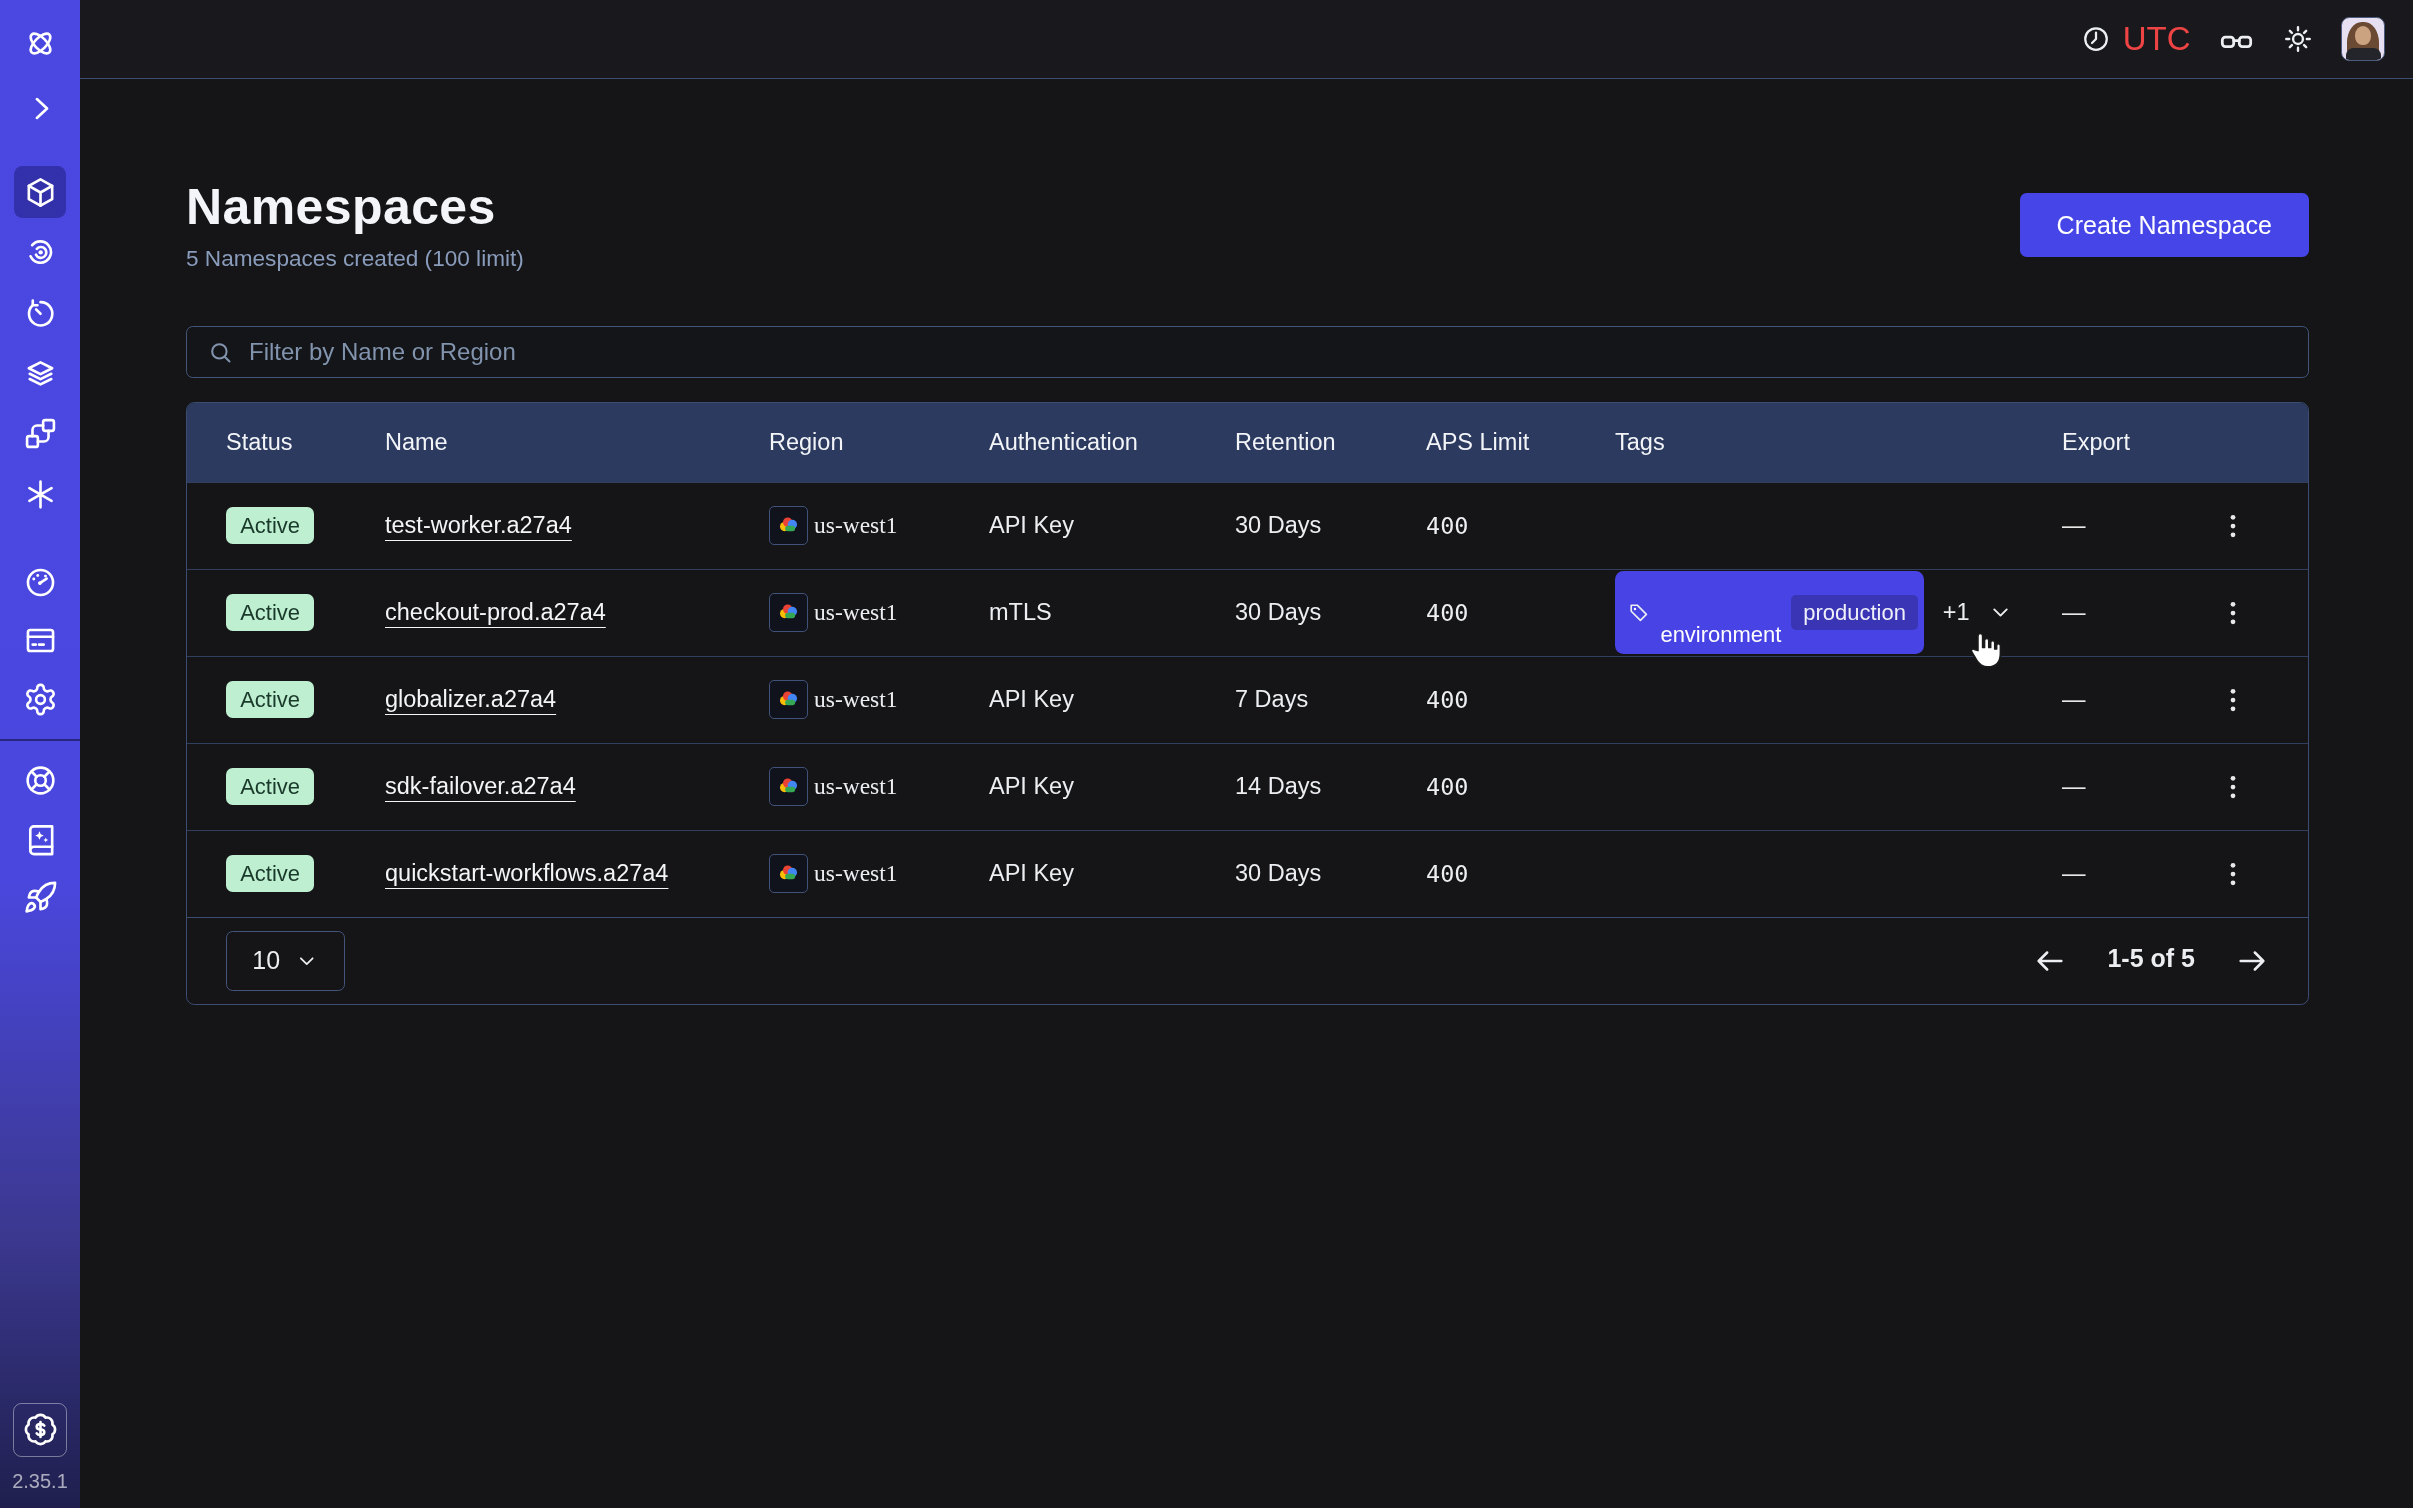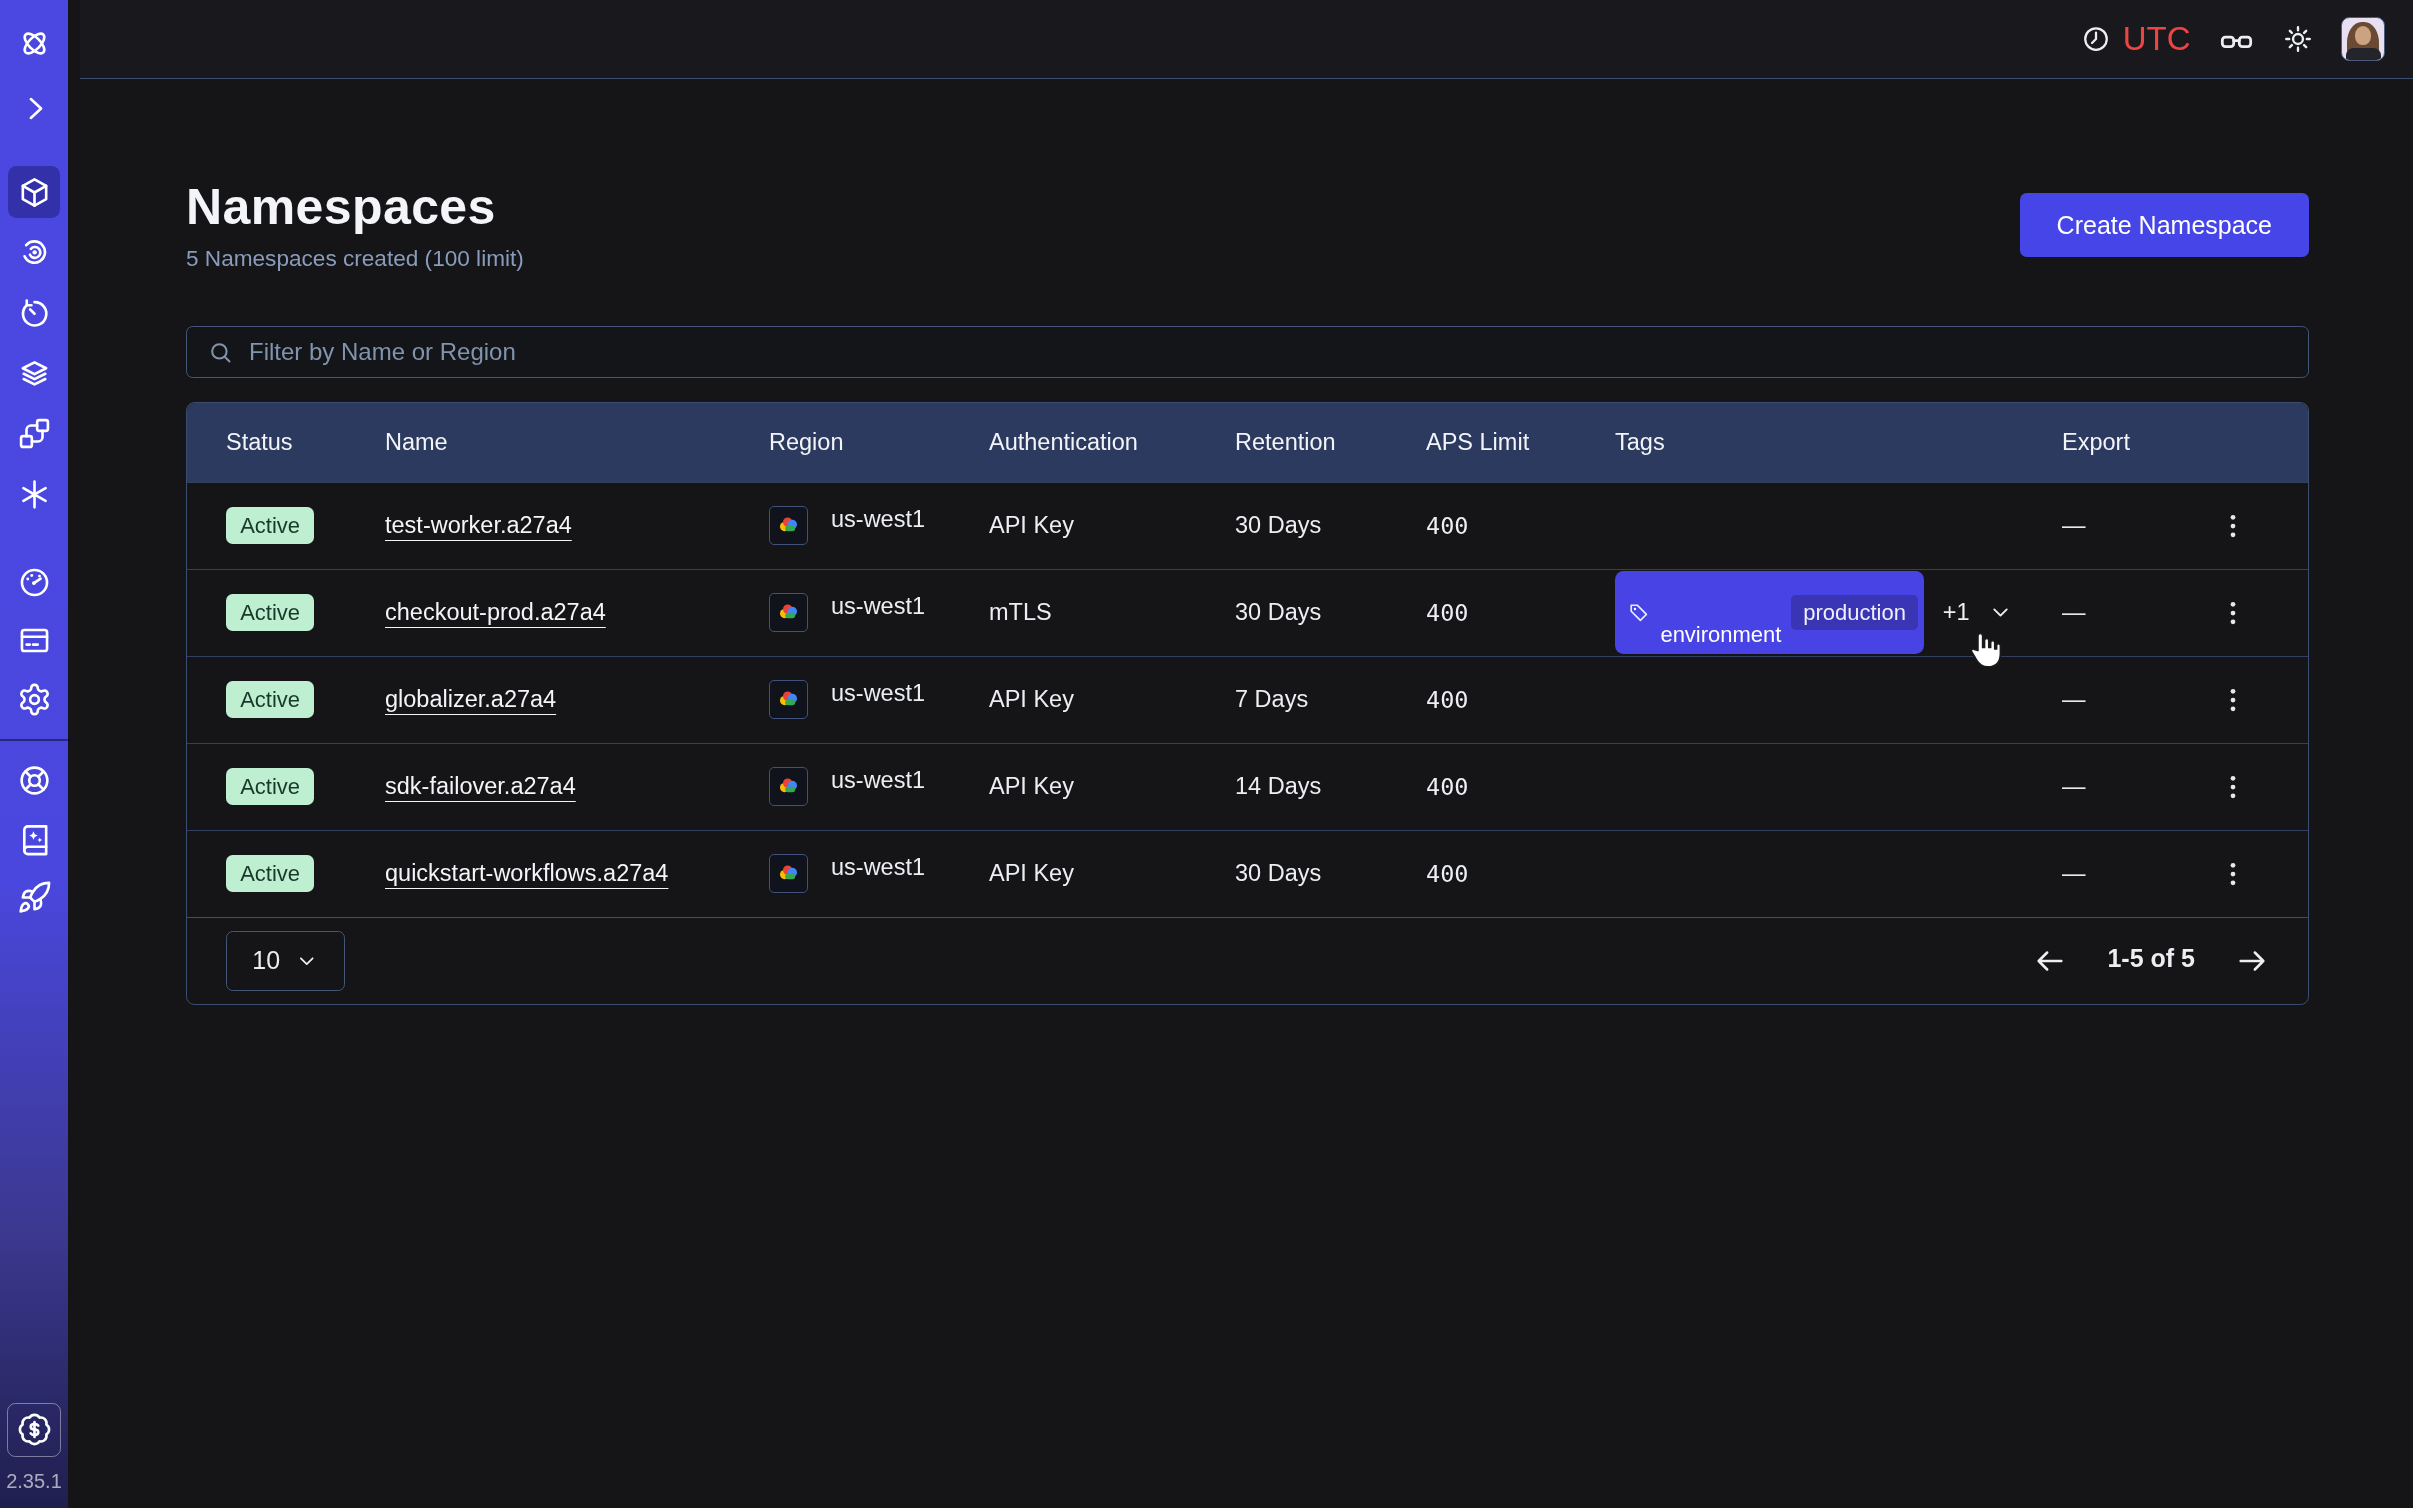--- a/index.html
+++ b/index.html
@@ -1,20 +1,20 @@
 <!DOCTYPE html>
 <html style="font-size:13.4px"><head>
 <meta charset="utf-8">
 <style>
   * { margin:0; padding:0; box-sizing:border-box; }
   html,body { width:2413px; height:1508px; background:#151518; font-family:"Liberation Sans", sans-serif; color:#ECEEF2; overflow:hidden; }
   body { position:relative; }
 
   
-  .sidebar { position:absolute; left:0; top:0; width:68px; height:1508px;
+  .sidebar { position:absolute; left:0; top:0; width:80px; height:1508px;
     background:linear-gradient(180deg,#4B48E2 0%,#4A47DF 58%,#3B388F 82%,#1F1F4E 100%);
     display:flex; flex-direction:column; align-items:center; z-index:5; }
   .sb-item { width:52px; height:52px; display:flex; align-items:center; justify-content:center;
     border-radius:8.4px; margin:4.2px 0; cursor:pointer; }
   .sb-item.active { background:rgba(10,10,70,0.35); }
   .sb-logo { margin-top:17px; margin-bottom:1.7px; }
   .sb-chevron { margin-top:11.7px; }
   .sb-group1 { margin-top:23.5px; display:flex; flex-direction:column; align-items:center; }
   .sb-group2 { margin-top:28.5px; display:flex; flex-direction:column; align-items:center; }
   .sb-group3 { display:flex; flex-direction:column; align-items:center; }
@@ -60,21 +60,21 @@
     align-items:center; padding:0 39px; }
   .thead { height:79px; background:#2B3A5E; font-size:23.5px; font-weight:500; color:#F2F4F8; }
   .trow { height:87px; border-top:1.7px solid #333F5E; font-size:23.5px; }
   .trow:first-of-type { border-top:none; }
   .col-aps { text-align:left; }
   .col-tags { padding-left:84px; display:flex; align-items:center; gap:18.4px; }
   .thead .col-tags { display:block; }
   .status-badge { display:inline-block; background:#BFEFD1; color:#19392A; font-size:22px; font-weight:500;
     padding:5.9px 14.2px; border-radius:6.7px; }
   .ns-link { color:#F4F5F8; text-decoration:underline; text-underline-offset:6.7px; text-decoration-thickness:1.3px; cursor:pointer; }
-  .region-cell { display:flex; gap:23px; }
+  .region-cell { display:flex; align-items:center; gap:6px;font-family:Liberation Serif, serif; }
   .gcp-tile { width:39px; height:39px; border:1.7px solid #41527A; border-radius:5px; background:#10131C;
     display:flex; align-items:center; justify-content:center; }
   .aps-num { font-family:"DejaVu Sans Mono", monospace; font-size:23.5px; }
   .tag-chip { display:flex; align-items:center; gap:10px; background:#4743E4; border-radius:8.4px;
     padding:6.7px 6.7px 6.7px 13.4px; cursor:pointer; }
   .tag-key { font-size:22px; color:#fff;margin-top:44px; }
   .tag-val { background:#3935B5; border-radius:5px; padding:4.2px 11.7px; font-size:22px; color:#F0F0FA; }
   .tag-more { font-size:23.5px; color:#ECEEF2; }
   .export-dash { color:#E8E8E8; }
   .kebab { width:44px; height:44px; display:flex; align-items:center; justify-content:center; cursor:pointer; justify-self:center; }

